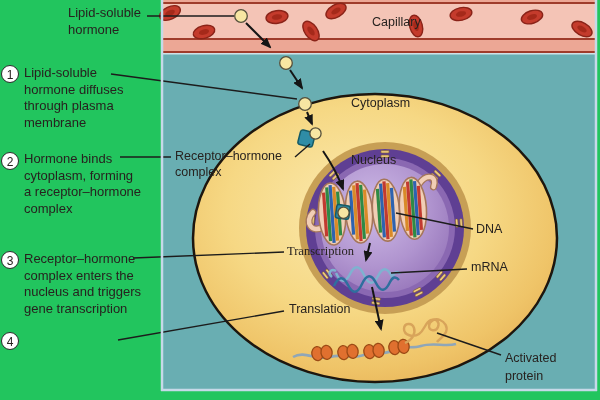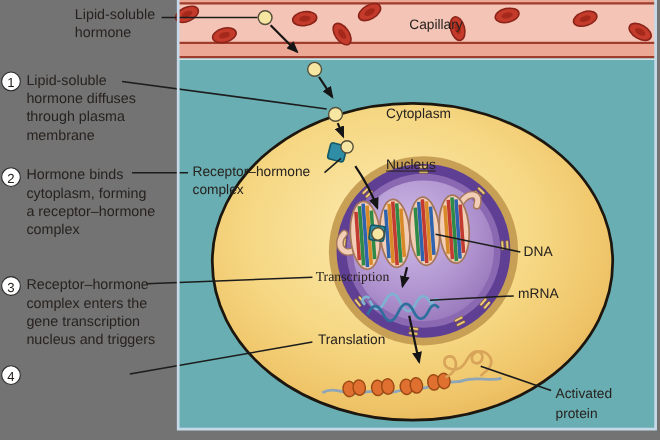--- a/index.html
+++ b/index.html
@@ -1,16 +1,16 @@
 <!DOCTYPE html>
 <html><head>
 <meta charset="utf-8">
 <style>
   html,body{margin:0;padding:0;background:#fff;}
-  #stage{position:relative;width:600px;height:400px;background:#737373;overflow:hidden;
+  #stage{position:relative;width:600px;height:400px;background:#22c55e;overflow:hidden;
          font-family:"Liberation Sans",sans-serif;}
   #art{position:absolute;left:0;top:0;}
   .lbl{position:absolute;font-size:12.5px;line-height:16px;color:#27221f;white-space:nowrap;}
   .ann{position:absolute;font-size:13px;line-height:16.5px;color:#27221f;white-space:nowrap;}
   .stepnum{position:absolute;width:18px;height:18px;border:1.7px solid #2b2b2b;border-radius:50%;
            background:#fff;color:#27221f;font-size:12px;line-height:18px;text-align:center;box-sizing:border-box;}
   .ld{stroke:#1c1c1c;stroke-width:1.4;fill:none;}
   .ar{stroke:#151515;stroke-width:2;fill:none;}
   .pore rect{fill:#eeca7d;stroke:#7c5d2a;stroke-width:.6;}
   .rbc .body{fill:#c43b2c;stroke:#8a2318;stroke-width:1.4;}
@@ -255,29 +255,29 @@
   <div>Hormone binds</div>
   <div>cytoplasm, forming</div>
   <div>a receptor–hormone</div>
   <div>complex</div>
 </div>
 
 <div class="stepnum" style="left:1px;top:251px;">3</div>
 <div class="ann" style="left:24px;top:251px;">
   <div>Receptor–hormone</div>
   <div>complex enters the</div>
+  <div>nucleus and triggers</div>
   <div>gene transcription</div>
-  <div>nucleus and triggers</div>
 </div>
 
 <div class="stepnum" style="left:1px;top:332px;">4</div>
 
 <div class="lbl" style="left:372px;top:14px;">Capillary</div>
 <div class="lbl" style="left:351px;top:95px;">Cytoplasm</div>
-<div class="lbl" style="left:351px;top:142px;text-decoration:underline;">Nucleus</div>
+<div class="lbl" style="left:351px;top:152px;">Nucleus</div>
 <div class="lbl" style="left:175px;top:148px;">
   <div>Receptor–hormone</div>
   <div>complex</div>
 </div>
 <div class="lbl" style="left:287px;top:243px;font-family:Liberation Serif, serif;">Transcription</div>
 <div class="lbl" style="left:289px;top:301px;">Translation</div>
 <div class="lbl" style="left:476px;top:221px;">DNA</div>
 <div class="lbl" style="left:471px;top:259px;">mRNA</div>
 <div class="lbl" style="left:505px;top:349px;line-height:18px;">
   <div>Activated</div>

